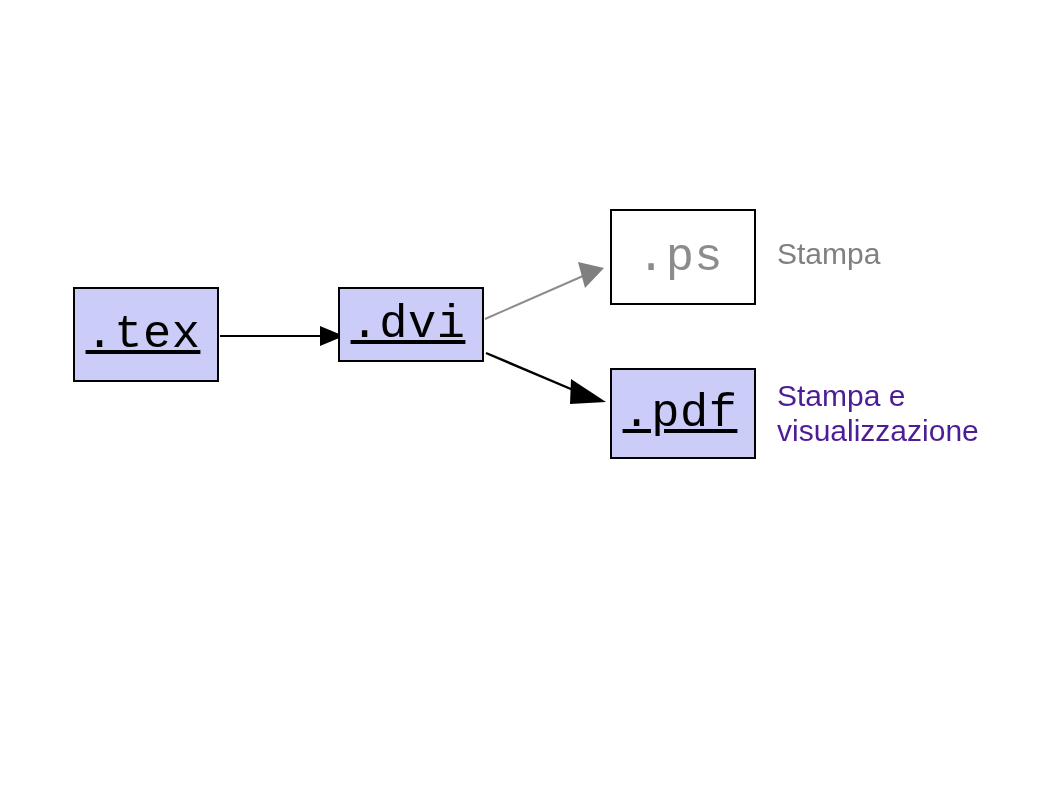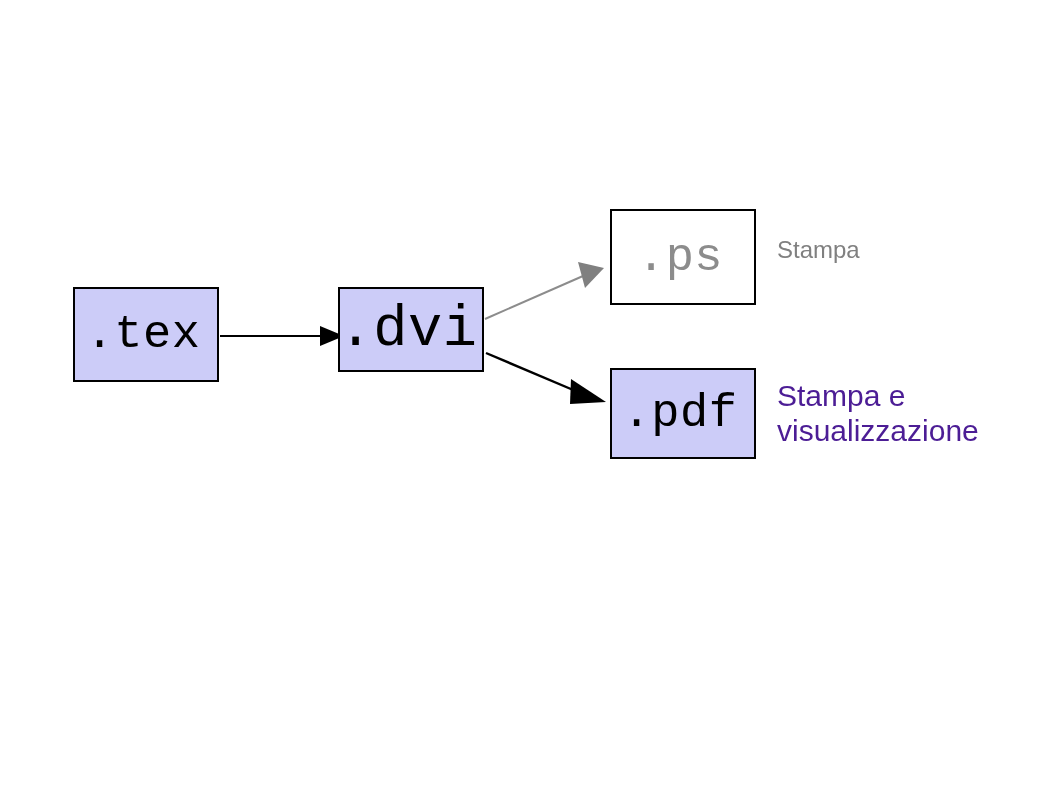--- a/index.html
+++ b/index.html
@@ -20,37 +20,37 @@
   .node {
     position: absolute;
     box-sizing: border-box;
     border: 2px solid #000000;
     display: flex;
     align-items: center;
     font-family: "Liberation Mono", monospace;
     letter-spacing: 0.5px;
     white-space: pre;
   }
-  .node.filled  { background: #ccccf8; }
+  .node.filled  { background: #ccccf8; text-decoration: underline; }
   .node.hollow  { background: #ffffff; }
 
   .node-label {
     display: block;
     width: 100%;
     text-align: center;
   }
 
   
   #node-tex {
     left: 73px;  top: 287px; width: 146px; height: 95px;
     font-size: 47px; color: #000000;
   }
   #node-dvi {
-    left: 338px; top: 287px; width: 146px; height: 85px;
-    font-size: 57px; color: #000000;
+    left: 338px; top: 287px; width: 146px; height: 75px;
+    font-size: 47px; color: #000000;
   }
   #node-ps {
     left: 610px; top: 209px; width: 146px; height: 96px;
     font-size: 47px; color: #8c8c8c;
   }
   #node-pdf {
     left: 610px; top: 368px; width: 146px; height: 91px;
     font-size: 47px; color: #000000;
   }
   #node-tex .node-label,
@@ -60,21 +60,21 @@
 
   
   .annotation {
     position: absolute;
     font-family: "Liberation Sans", sans-serif;
     white-space: pre-line;
     line-height: 1.18;
   }
   #ann-stampa {
     left: 777px; top: 236px;
-    font-size: 24px;
+    font-size: 30px;
     color: #808080;
   }
   #ann-stampa-vis {
     left: 777px; top: 378px;
     font-size: 30px;
     color: #4c1d95;
   }
 
   
   #edges {

